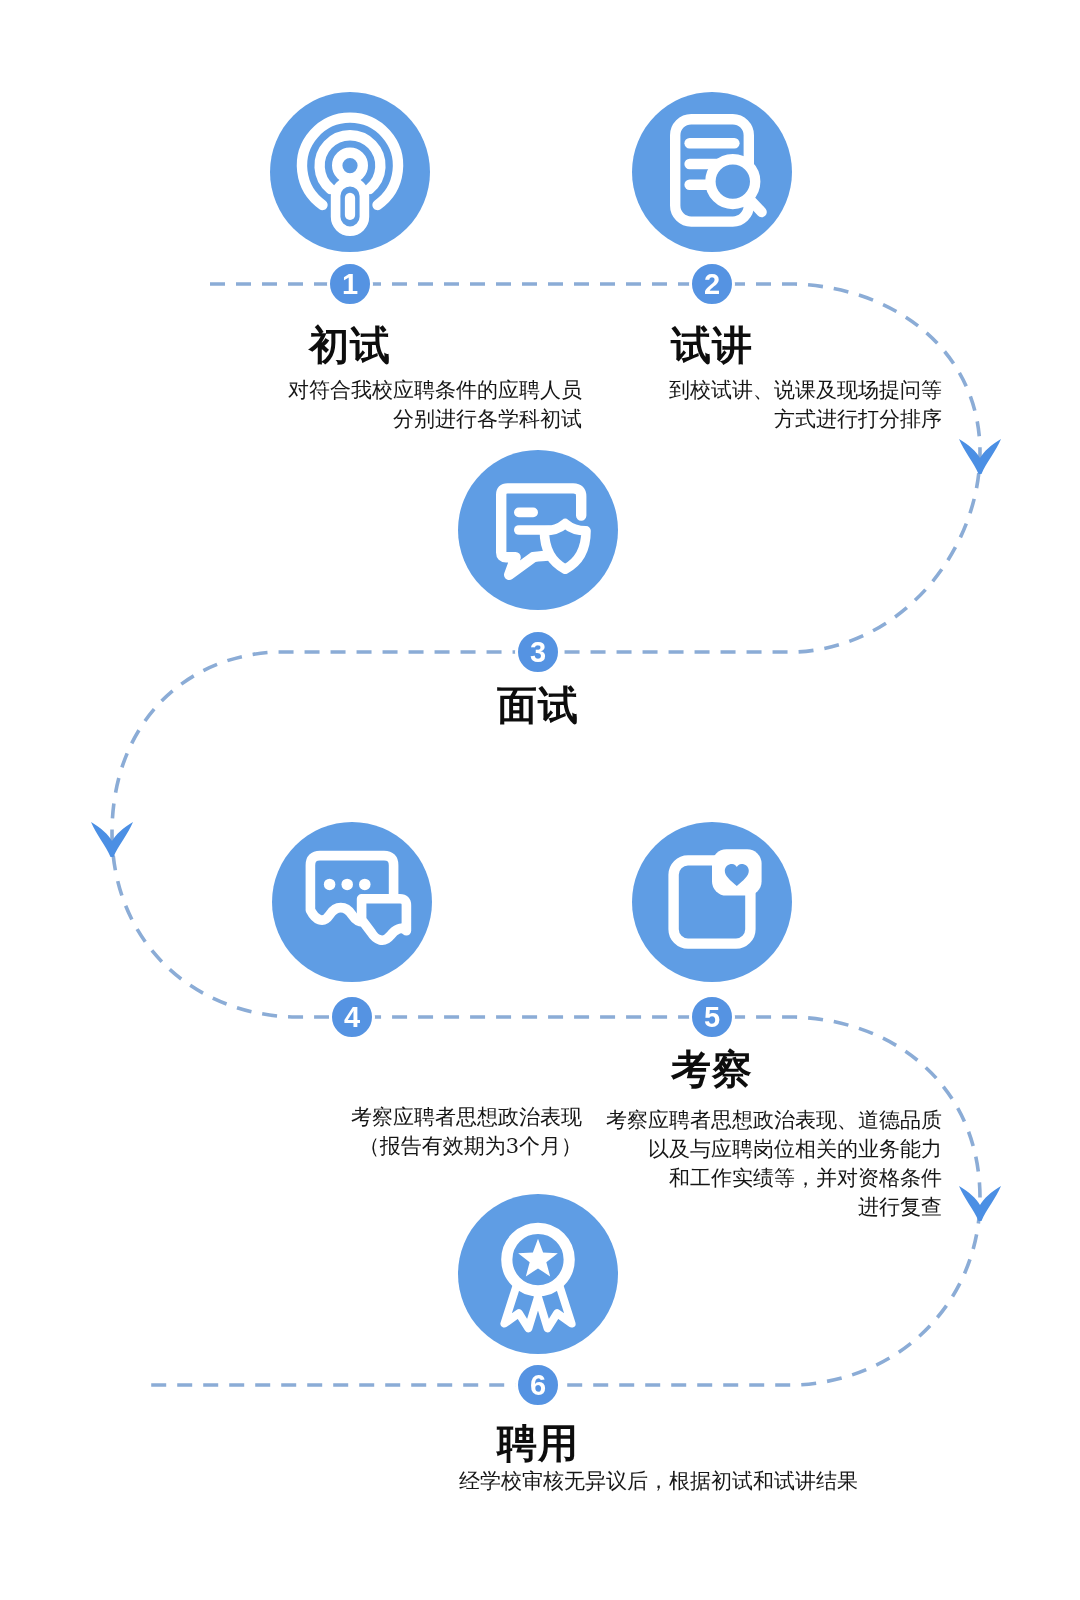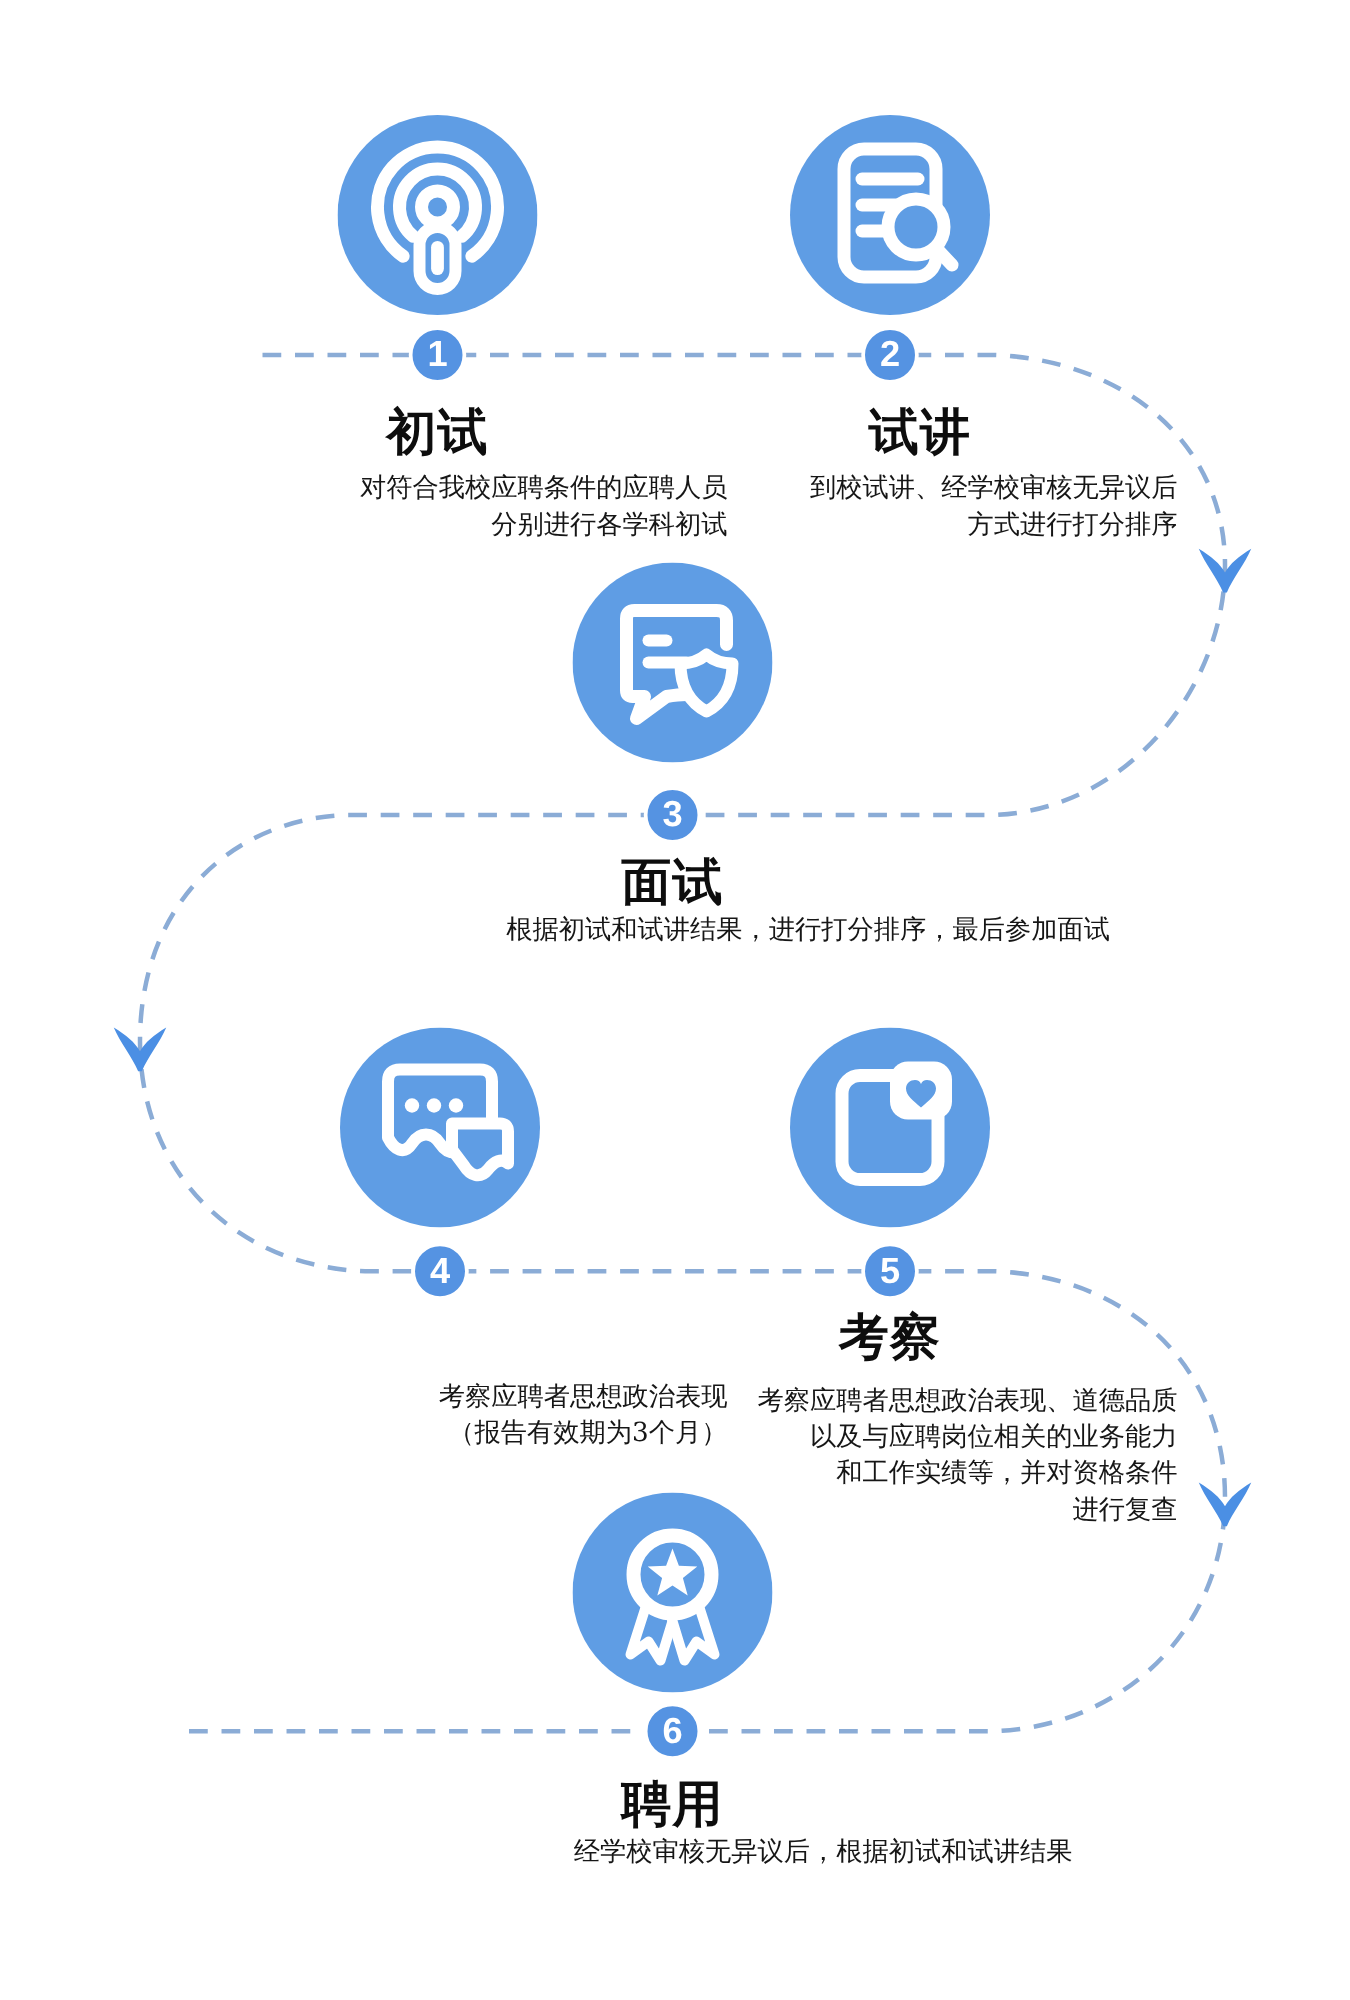--- a/index.html
+++ b/index.html
@@ -30,21 +30,21 @@
   }
   .desc{
     position:absolute;text-align:right;font-size:21px;line-height:29px;
     color:var(--desc-color,#161616);white-space:pre-line;z-index:2;
   }
   
   .i1{left:270px;top:92px;}  .b1{left:327px;top:261px;}
   .t1{left:190px;top:318px;} .d1{left:122px;top:376px;width:460px;}
   
   .i2{left:632px;top:92px;}  .b2{left:689px;top:261px;}
-  .t2{left:576px;top:318px;} .d2{left:482px;top:376px;width:460px;}
+  .t2{left:552px;top:318px;} .d2{left:482px;top:376px;width:460px;}
   
   .i3{left:458px;top:450px;} .b3{left:515px;top:629px;}
   .t3{left:378px;top:678px;} .d3{left:188px;top:729px;width:700px;}
   
   .i4{left:272px;top:822px;} .b4{left:329px;top:994px;}
   .t4{left:192px;top:1042px;}.d4{left:122px;top:1103px;width:460px;}
   
   .i5{left:632px;top:822px;} .b5{left:689px;top:994px;}
   .t5{left:552px;top:1042px;}.d5{left:482px;top:1106px;width:460px;}
   
@@ -103,37 +103,36 @@
       <line class="st" x1="36" y1="45" x2="58" y2="45"></line>
       <line class="st" x1="36" y1="58" x2="50" y2="58"></line>
       <circle class="stf" cx="63" cy="56" r="14"></circle>
       <line class="st" x1="73.5" y1="67" x2="81" y2="75"></line>
     </svg>
   </div>
   <div class="badge b2">
     <span>2</span>
   </div>
   <div class="title t2">试讲</div>
-  <div class="desc d2">到校试讲、经学校审核无异议后
+  <div class="desc d2">到校试讲、说课及现场提问等
 方式进行打分排序</div>
 
   <div class="icon-wrap i3">
     <svg viewBox="0 0 100 100">
       <circle class="disc" cx="50" cy="50" r="50"></circle>
       <path class="st" d="M 77 41 L 77 29 Q 77 24 72 24 L 31 24 Q 27 24 27 28 L 27 64 Q 27 67 30 67 L 36 67 L 32 78 L 47 67 Q 53 66 57 66"></path>
       <line class="st2" x1="38" y1="39" x2="47" y2="39"></line>
       <line class="st2" x1="38" y1="50" x2="57" y2="50"></line>
       <path class="stf" style="stroke-width:6" d="M 67 46 C 70.5 49 75.5 50.5 80 50.5 C 80 61 76.5 69.5 67 74.5 C 57.5 69.5 54 61 54 50.5 C 58.5 50.5 63.5 49 67 46 Z"></path>
     </svg>
   </div>
   <div class="badge b3">
     <span>3</span>
   </div>
   <div class="title t3">面试</div>
-  <div class="desc d3">根据初试和试讲结果，进行打分排序，最后参加面试</div>
 
   <div class="icon-wrap i4">
     <svg viewBox="0 0 100 100">
       <circle class="disc" cx="50" cy="50" r="50"></circle>
       <path class="stf" style="stroke-width:6" d="M 24 27 Q 24 21 30 21 L 70 21 Q 76 21 76 27 L 76 54 C 71 51 67 53 64 58 C 60 64 54 64 50 58 C 46 52 40 52 36 58 C 32 64 27 61 24 55 Z"></path>
       <path class="stf" style="stroke-width:6" d="M 56 48 L 80 48 Q 84 48 84 52 L 84 68 C 81 65 77 67 74 71 C 70 76 65 74 62 69 L 56 61 Z"></path>
       <circle cx="36" cy="39" r="3.6" fill="#fff"></circle>
       <circle cx="47" cy="39" r="3.6" fill="#fff"></circle>
       <circle cx="58" cy="39" r="3.6" fill="#fff"></circle>
     </svg>

